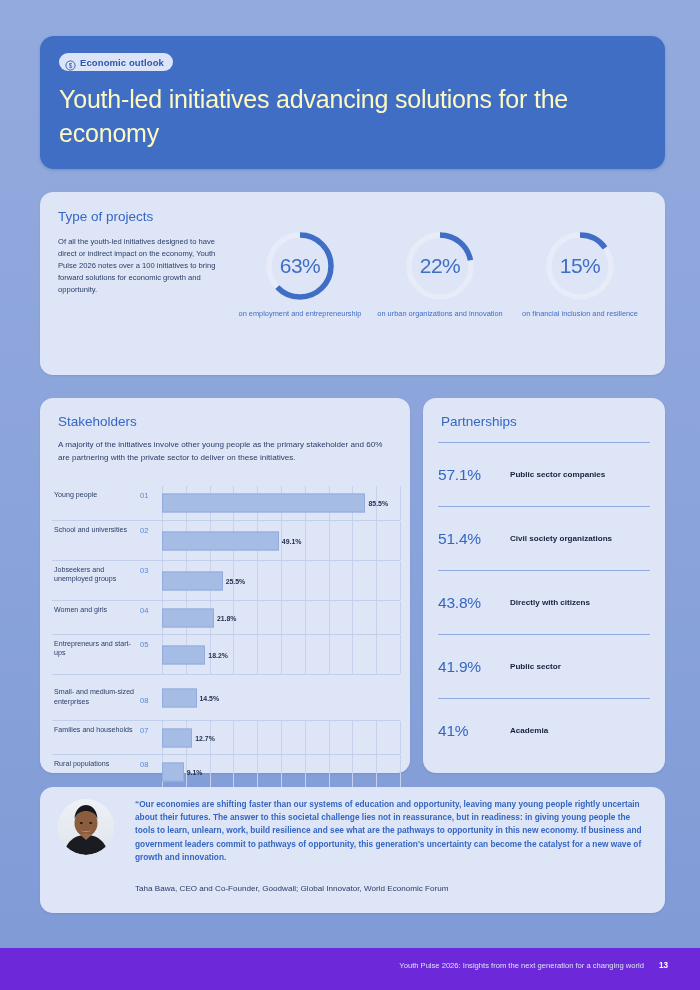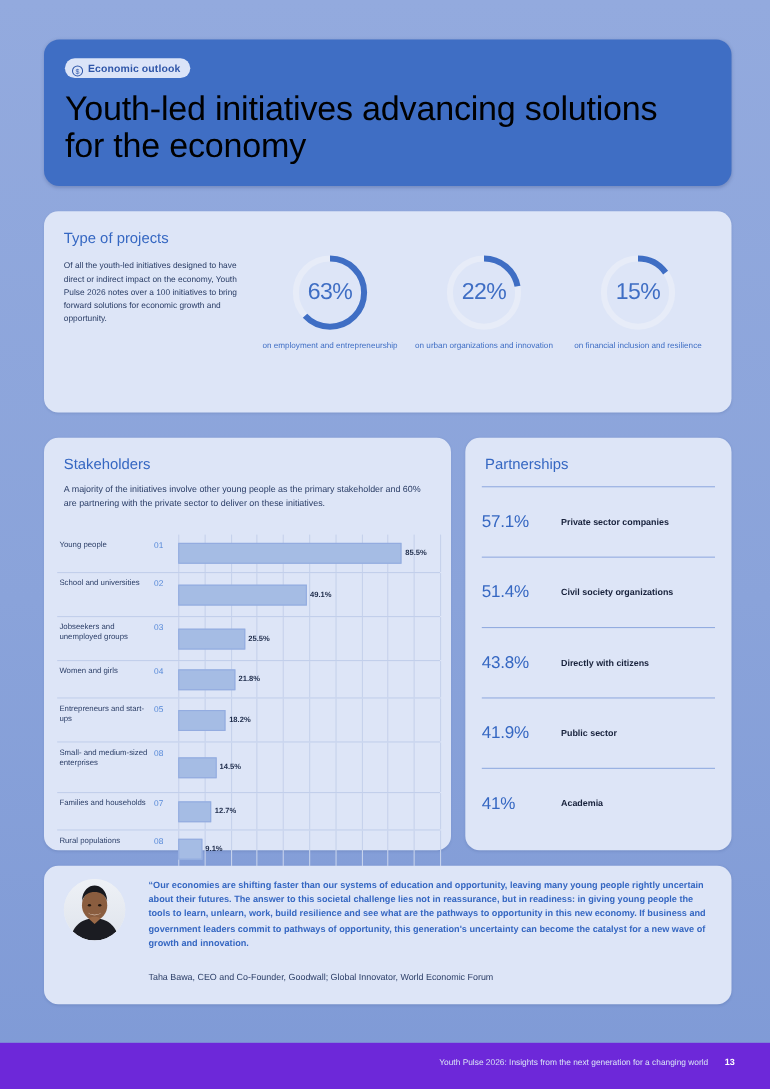--- a/index.html
+++ b/index.html
@@ -25,21 +25,21 @@
     position: absolute; left: 19px; top: 17px; height: 18px;
     display: flex; align-items: center; gap: 4px;
     background: #dbe4f8; border-radius: 10px; padding: 0 9px 0 6px;
   }
   .badge-icon { width: 11px; height: 11px; display: block; }
   .badge-text {
     font-size: 9.5px; font-weight: bold; color: #2f56a8; letter-spacing: .1px;
   }
   .header-title {
     position: absolute; left: 19px; top: 46px; width: 560px;
-    font-size: 31px; line-height: 34px; color: #000000; font-weight: normal;
+    font-size: 25px; line-height: 34px; color: #fef9c3; font-weight: normal;
     letter-spacing: -.2px;
   }
 
   
   .card {
     position: absolute; background: #dde5f7; border-radius: 13px;
     box-shadow: 0 1px 2px rgba(50,70,120,.13);
   }
   .card-title {
     font-size: 13.5px; color: #3567c2; font-weight: normal;
@@ -317,21 +317,21 @@
                 <div class="gl" style="left: 60%;"></div>
                 <div class="gl" style="left: 70%;"></div>
                 <div class="gl" style="left: 80%;"></div>
                 <div class="gl" style="left: 90%;"></div>
                 <div class="gl" style="left: 100%;"></div>
               </div>
               <div class="bar" style="width: 18.2%;"></div>
               <div class="bval" style="left: 18.2%;">18.2%</div>
             </div>
           </div>
-          <div class="row" style="height: 46px;">
+          <div class="row" style="height: 46px; align-items: center;">
             <div class="r-label">Small- and medium-sized enterprises</div>
             <div class="r-num">08</div>
             <div class="r-plot">
               <div class="grid">
                 <div class="gl" style="left: 0%;"></div>
                 <div class="gl" style="left: 10%;"></div>
                 <div class="gl" style="left: 20%;"></div>
                 <div class="gl" style="left: 30%;"></div>
                 <div class="gl" style="left: 40%;"></div>
                 <div class="gl" style="left: 50%;"></div>
@@ -404,21 +404,21 @@
           </div>
       </div>
     </div>
   </div>
 
   <div class="card" id="partner">
     <div class="card-title">Partnerships</div>
     <div class="plist" id="partner-list">
         <div class="prow">
           <div class="p-val">57.1%</div>
-          <div class="p-lab">Private sector companies</div>
+          <div class="p-lab">Public sector companies</div>
         </div>
         <div class="prow">
           <div class="p-val">51.4%</div>
           <div class="p-lab">Civil society organizations</div>
         </div>
         <div class="prow">
           <div class="p-val">43.8%</div>
           <div class="p-lab">Directly with citizens</div>
         </div>
         <div class="prow">

